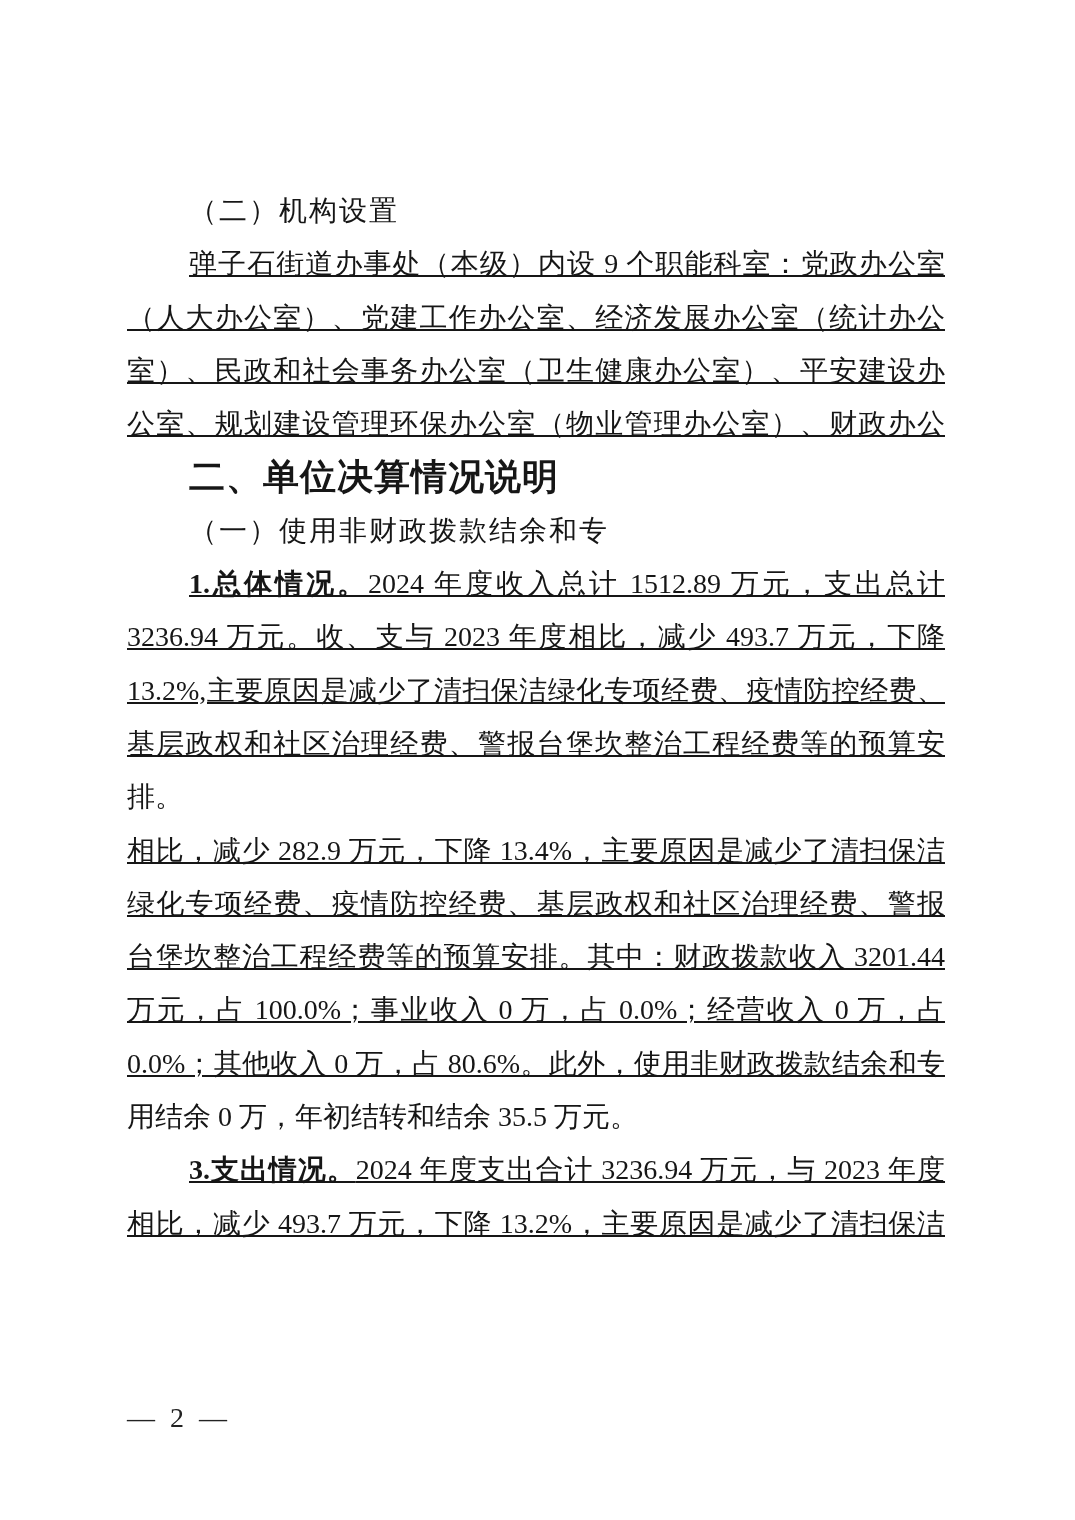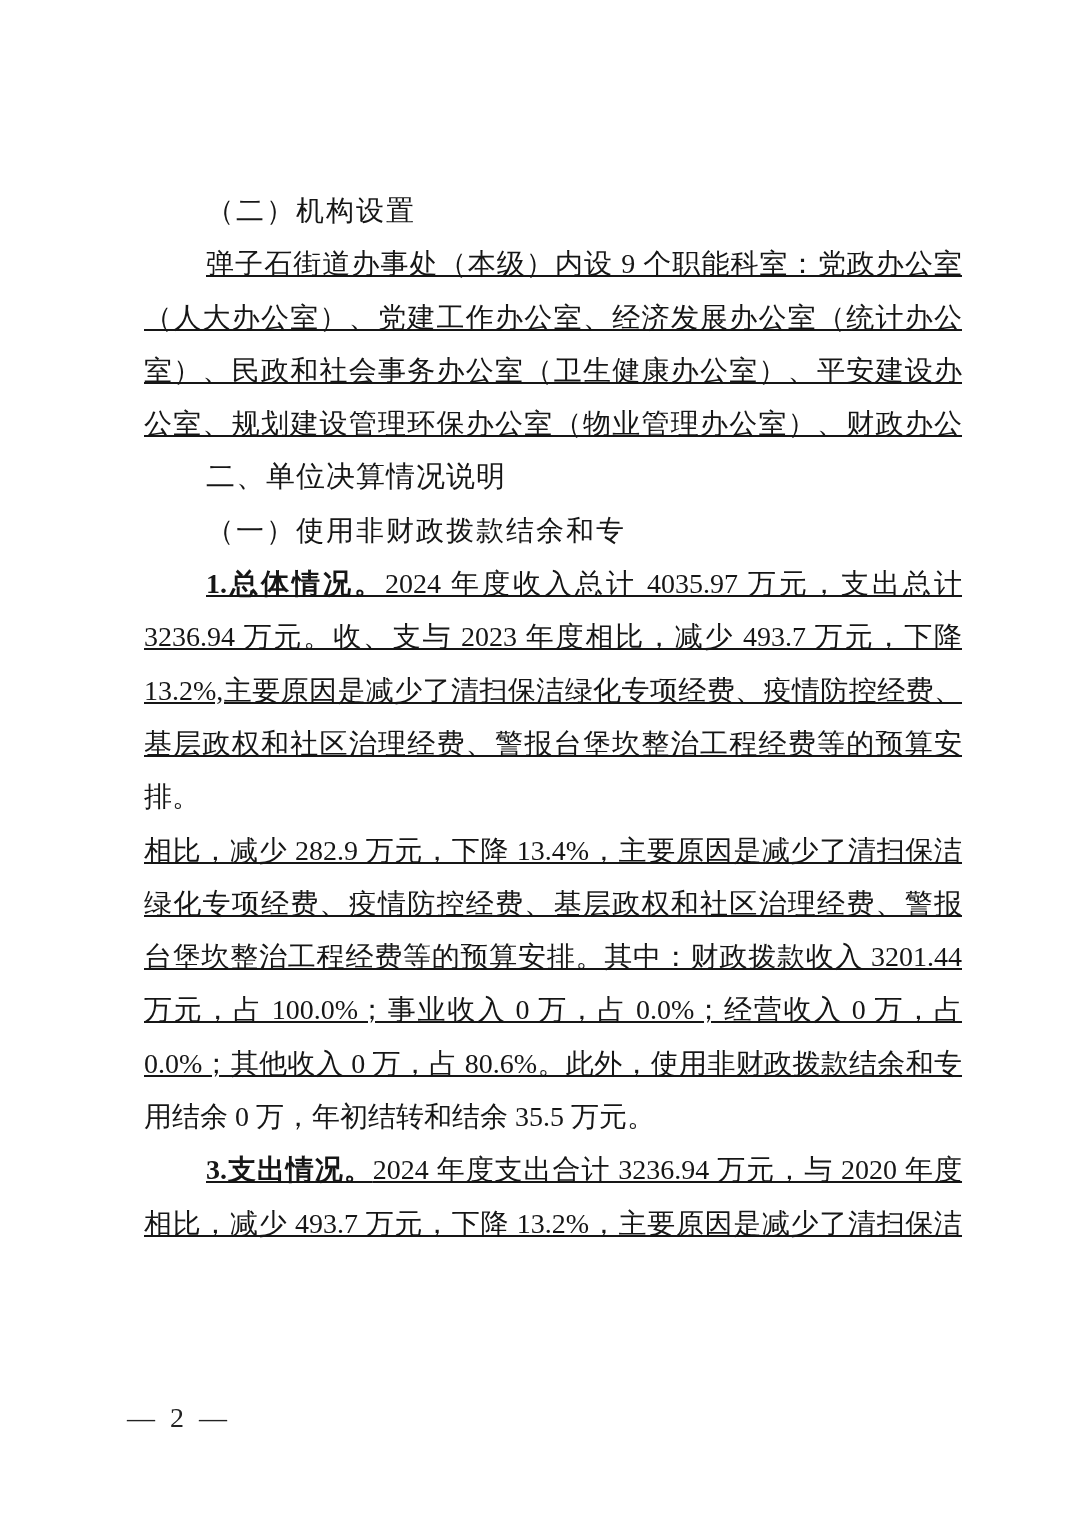--- a/index.html
+++ b/index.html
@@ -11,21 +11,21 @@
     position: relative;
     width: 1075px;
     height: 1520px;
     background: #ffffff;
     overflow: hidden;
     color: #161616;
     font-family: "Liberation Serif", "DejaVu Serif", serif;
   }
   .content {
     position: absolute;
-    left: 144px;
+    left: 127px;
     top: 184px;
     width: 818px;
     font-size: 28px;
   }
   .line {
     height: 53.3px;
     line-height: 53.3px;
     white-space: nowrap;
     text-align: left;
   }
@@ -35,22 +35,22 @@
     text-align: justify;
     text-align-last: justify;
     text-decoration: underline;
   }
   .line.indent {
     text-indent: 62px;
   }
   
   .line.hei {
     font-family: "Liberation Sans", "DejaVu Sans", sans-serif;
-    font-weight: normal;
-    font-size: 29px;
+    font-weight: bold;
+    font-size: 36px;
     letter-spacing: 1px;
   }
   
   .line.kai {
     letter-spacing: 2px;
   }
   .b {
     font-weight: bold;
   }
   .footer {
@@ -73,35 +73,35 @@
 
     <div class="line fill indent">弹子石街道办事处（本级）内设 9 个职能科室：党政办公室</div>
     <div class="line fill">（人大办公室）、党建工作办公室、经济发展办公室（统计办公</div>
     <div class="line fill">室）、民政和社会事务办公室（卫生健康办公室）、平安建设办</div>
     <div class="line fill">公室、规划建设管理环保办公室（物业管理办公室）、财政办公</div>
 
     <div class="line hei indent">二、单位决算情况说明</div>
     <div class="line kai indent">（一）使用非财政拨款结余和专</div>
 
     <div class="line fill indent">
-      <span class="b">1.总体情况。</span><span>2024 年度收入总计 4035.97 万元，支出总计</span>
+      <span class="b">1.总体情况。</span><span>2024 年度收入总计 1512.89 万元，支出总计</span>
     </div>
     <div class="line fill">3236.94 万元。收、支与 2023 年度相比，减少 493.7 万元，下降</div>
     <div class="line fill">13.2%,主要原因是减少了清扫保洁绿化专项经费、疫情防控经费、</div>
     <div class="line fill">基层政权和社区治理经费、警报台堡坎整治工程经费等的预算安</div>
     <div class="line">排。</div>
 
     <div class="line fill">相比，减少 282.9 万元，下降 13.4%，主要原因是减少了清扫保洁</div>
     <div class="line fill">绿化专项经费、疫情防控经费、基层政权和社区治理经费、警报</div>
     <div class="line fill">台堡坎整治工程经费等的预算安排。其中：财政拨款收入 3201.44</div>
     <div class="line fill">万元，占 100.0%；事业收入 0 万，占 0.0%；经营收入 0 万，占</div>
     <div class="line fill">0.0%；其他收入 0 万，占 80.6%。此外，使用非财政拨款结余和专</div>
     <div class="line">用结余 0 万，年初结转和结余 35.5 万元。</div>
 
     <div class="line fill indent">
-      <span class="b">3.支出情况。</span><span>2024 年度支出合计 3236.94 万元，与 2020 年度</span>
+      <span class="b">3.支出情况。</span><span>2024 年度支出合计 3236.94 万元，与 2023 年度</span>
     </div>
     <div class="line fill">相比，减少 493.7 万元，下降 13.2%，主要原因是减少了清扫保洁</div>
 
   </div>
 
   <div class="footer">— 2 —</div>
 </div>
 
 </body></html>

